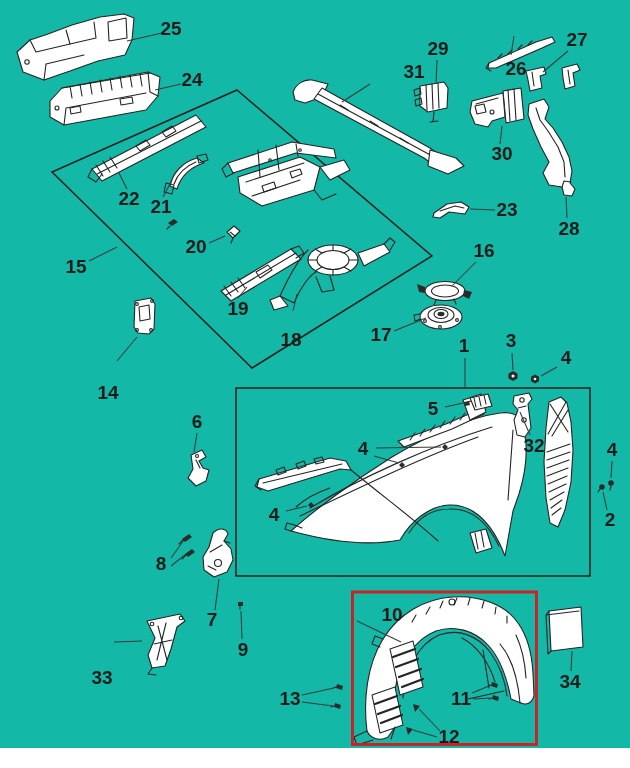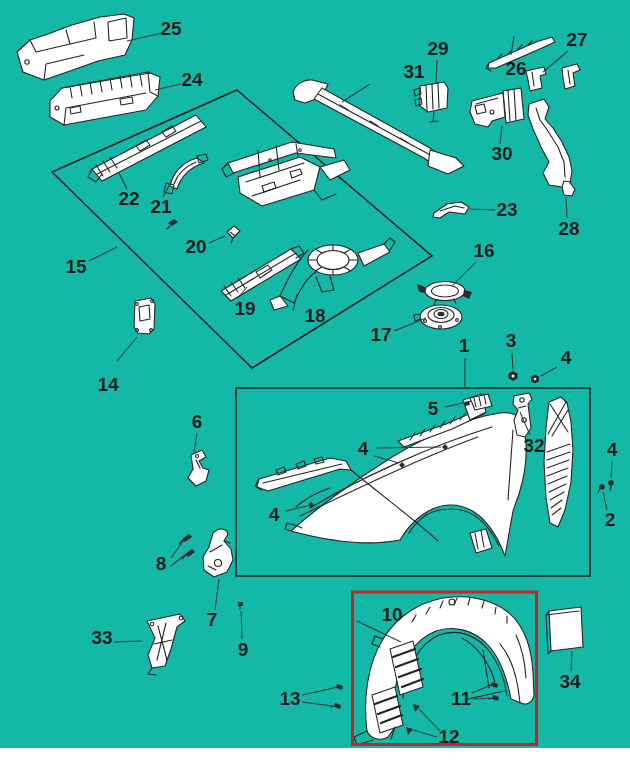--- a/index.html
+++ b/index.html
@@ -362,38 +362,38 @@
       <span class="callout" style="left: 438px; top: 49px;">29</span>
       <span class="callout" style="left: 516px; top: 25px; margin-top: 44px;">26</span>
       <span class="callout" style="left: 577px; top: 40px;">27</span>
       <span class="callout" style="left: 502px; top: 154px;">30</span>
       <span class="callout" style="left: 569px; top: 229px;">28</span>
       <span class="callout" style="left: 507px; top: 210px;">23</span>
       <span class="callout" style="left: 129px; top: 199px; text-align: right;">22</span>
       <span class="callout" style="left: 161px; top: 207px;">21</span>
       <span class="callout" style="left: 196px; top: 247px;">20</span>
       <span class="callout" style="left: 76px; top: 267px;">15</span>
-      <span class="callout" style="left: 108px; top: 385px;">14</span>
-      <span class="callout" style="left: 245px; top: 309px;">19</span>
-      <span class="callout" style="left: 291px; top: 316px; margin-left: 24px;">18</span>
+      <span class="callout" style="left: 108px; top: 393px;">14</span>
+      <span class="callout" style="left: 238px; top: 309px;">19</span>
+      <span class="callout" style="left: 291px; top: 340px;">18</span>
       <span class="callout" style="left: 484px; top: 251px;">16</span>
       <span class="callout" style="left: 381px; top: 335px;">17</span>
       <span class="callout" style="left: 464px; top: 346px;">1</span>
       <span class="callout" style="left: 511px; top: 341px;">3</span>
       <span class="callout" style="left: 566px; top: 358px;">4</span>
       <span class="callout" style="left: 433px; top: 409px;">5</span>
       <span class="callout" style="left: 534px; top: 446px;">32</span>
       <span class="callout" style="left: 363px; top: 449px;">4</span>
       <span class="callout" style="left: 274px; top: 515px;">4</span>
       <span class="callout" style="left: 612px; top: 450px;">4</span>
       <span class="callout" style="left: 610px; top: 520px;">2</span>
       <span class="callout" style="left: 197px; top: 422px;">6</span>
       <span class="callout" style="left: 161px; top: 564px;">8</span>
       <span class="callout" style="left: 212px; top: 620px;">7</span>
       <span class="callout" style="left: 243px; top: 650px;">9</span>
-      <span class="callout" style="left: 102px; top: 638px;">33</span>
+      <span class="callout" style="left: 102px; top: 678px;">33</span>
       <span class="callout" style="left: 290px; top: 699px;">13</span>
       <span class="callout" style="left: 347px; top: 615px; margin-left: 45px;">10</span>
       <span class="callout" style="left: 461px; top: 699px;">11</span>
       <span class="callout" style="left: 449px; top: 737px;">12</span>
       <span class="callout" style="left: 570px; top: 682px;">34</span>
     </div>
 </div>
 
 </body></html>

